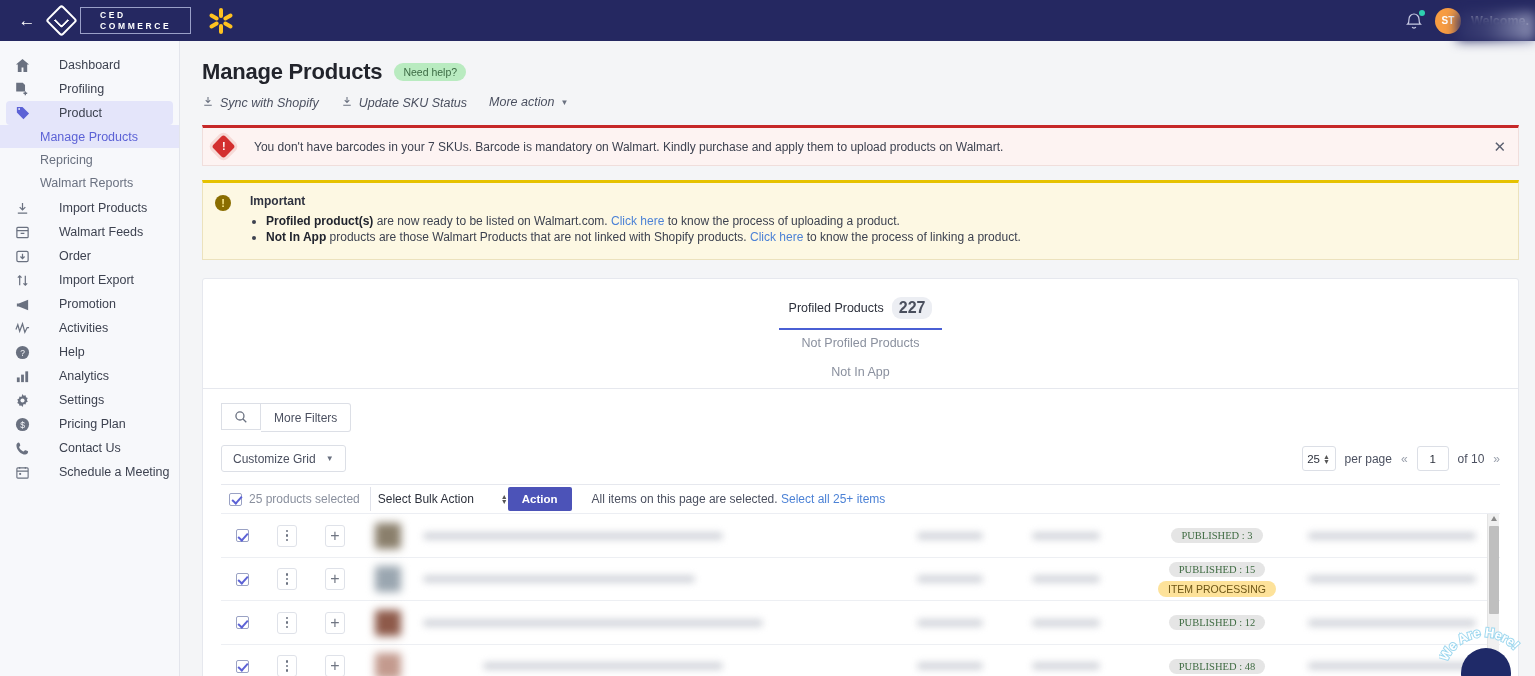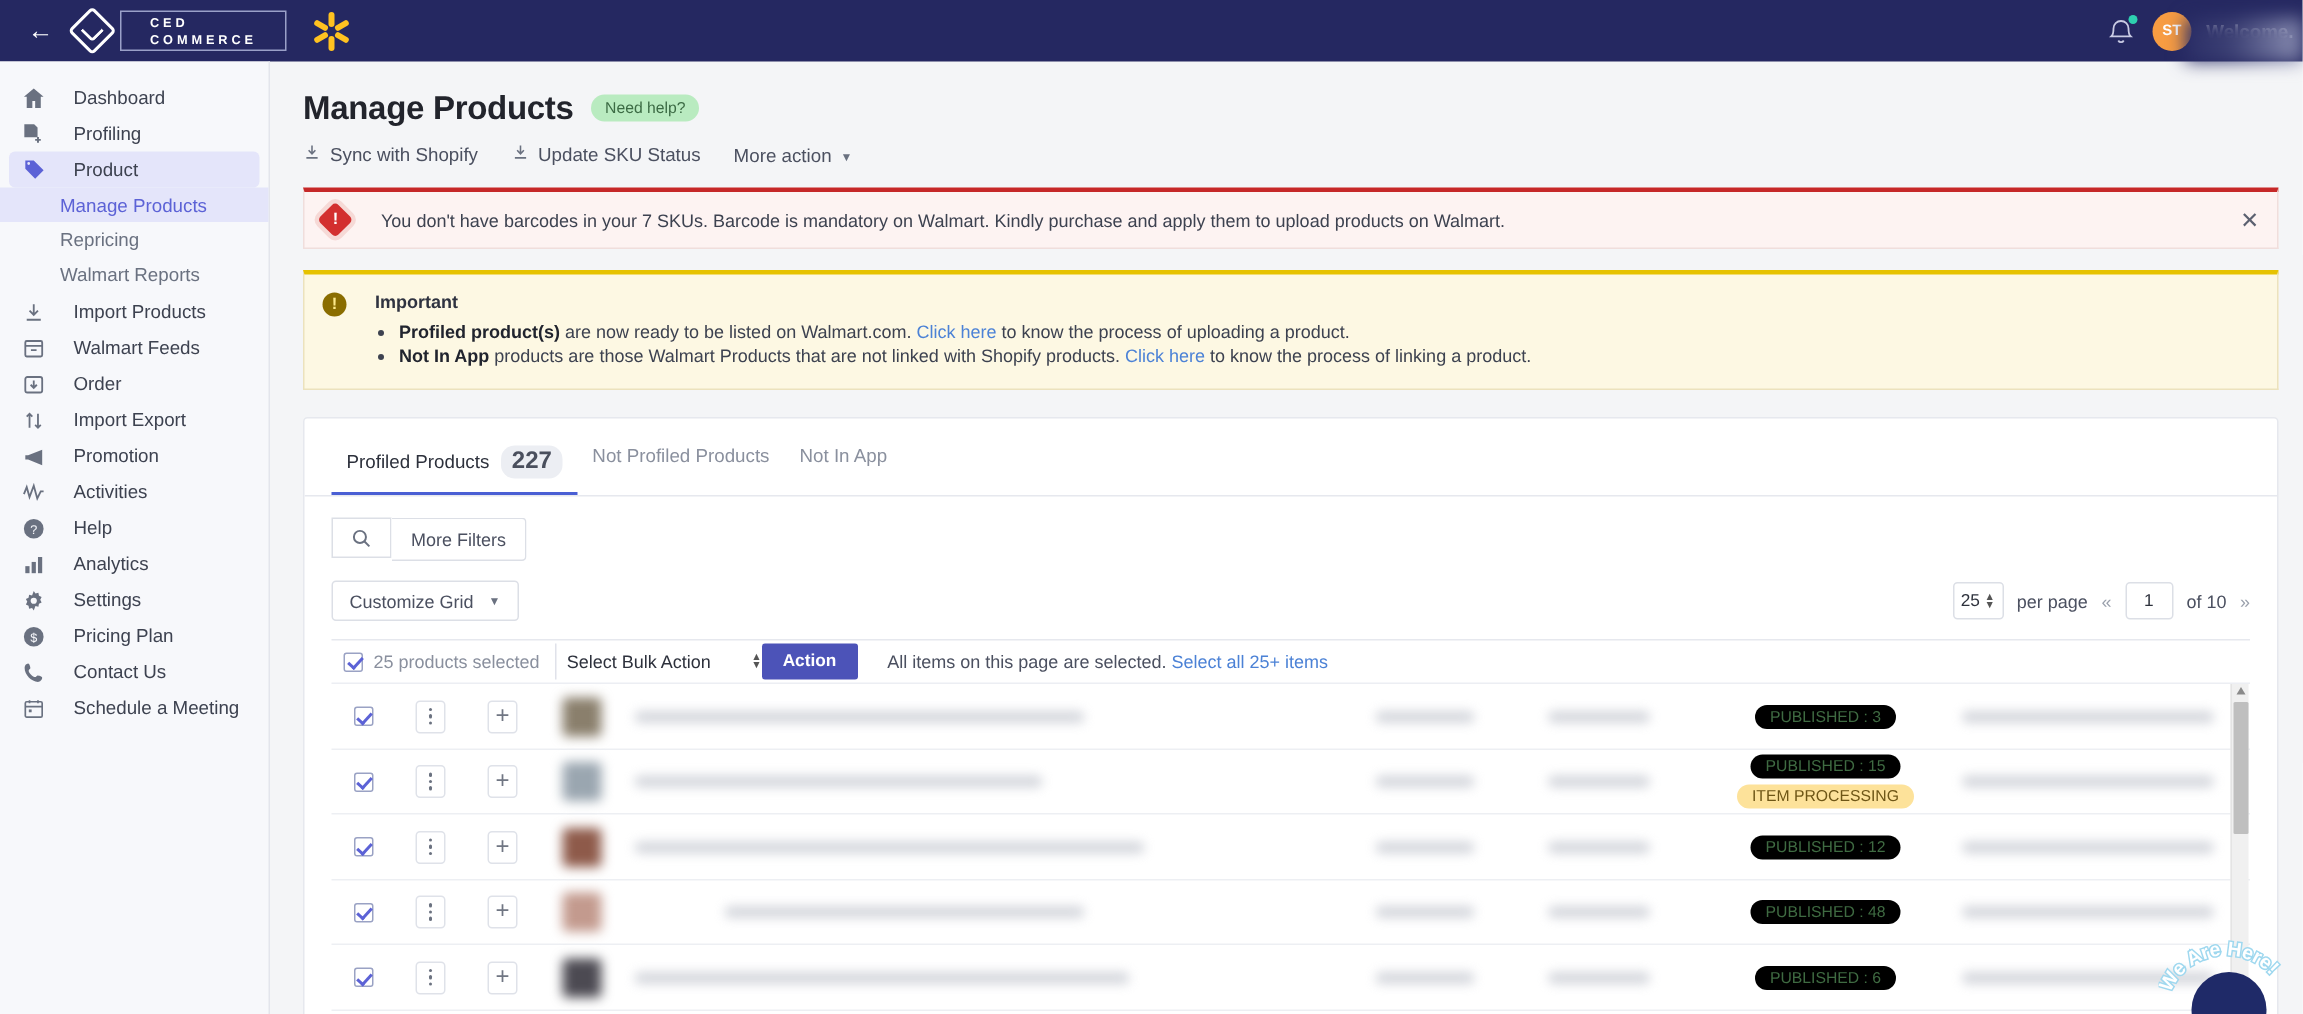--- a/index.html
+++ b/index.html
@@ -96,21 +96,21 @@
   }
   .nav-item + .nav-item { margin-top: 0px; }
   .nav-spacer { height: 2px; }
   .nav-icon {
     width: 22px; height: 18px; flex: none;
     display: flex; align-items: center; justify-content: flex-start;
     color: #6a7180;
   }
   .nav-label {
     font-size: 12.5px; color: #3d4250;
-    margin-left: 12px; white-space: nowrap;
+    margin-left: 22px; white-space: nowrap;
   }
   .nav-item.active { background: #e4e5fa; }
   .nav-item.active .nav-label { color: #3d4250; }
   .nav-item.active .nav-icon { color: #5c62d6; }
   .sub-item {
     display: flex; align-items: center;
     height: 23px; padding-left: 40px;
     cursor: pointer;
   }
   .sub-item .nav-label { margin-left: 0; font-size: 12.5px; color: #6a7180; }
@@ -126,21 +126,21 @@
   .page-head { padding: 18px 0 0 22px; }
   .page-title-row { display: flex; align-items: center; gap: 12px; }
   .page-title {
     font-size: 22px; font-weight: bold; color: #22242c; letter-spacing: -0.2px;
   }
   .need-help {
     background: #b9ebc0; color: #3c6b44;
     font-size: 10.5px; border-radius: 10px; padding: 3px 9px;
     cursor: pointer;
   }
-  .action-row { display: flex; align-items: flex-end; gap: 22px; margin-top: 10px; }
+  .action-row { display: flex; align-items: flex-start; gap: 22px; margin-top: 10px; font-style: italic; }
   .action-link {
     display: flex; align-items: center; gap: 6px;
     font-size: 12.5px; color: #4b5060; cursor: pointer;
   }
   .dl-icon { color: #6a7180; }
   .caret { font-size: 8px; color: #6a7180; }
 
   
   .alert-error {
     position: relative;
@@ -194,23 +194,24 @@
   .card {
     margin: 18px 16px 0 22px;
     background: #ffffff;
     border: 1px solid #e6e8ee;
     border-radius: 3px;
     height: 410px;
     position: relative;
     overflow: hidden;
   }
   .tabs {
-    display: flex; align-items: flex-start; gap: 0px;
+    display: flex; align-items: center; gap: 0px;
     padding: 12px 18px 0 18px;
     border-bottom: 1px solid #e6e8ee;
+    flex-direction: column;
   }
   .tab {
     display: flex; align-items: center; gap: 8px;
     font-size: 12.5px; color: #8a909e;
     padding: 6px 10px 9px 10px;
     cursor: pointer;
   }
   .tab.active { color: #2d313c; border-bottom: 2px solid #4a5fd4; }
   .tab-count {
     background: #eceef3; color: #4a4f5d;
@@ -344,21 +345,21 @@
   .cell-last { flex: 1; }
 
   .blurline {
     height: 8px; border-radius: 4px;
     background: #c6c9d1; filter: blur(3.5px); opacity: .75;
   }
   .badge {
     font-size: 10.5px; border-radius: 10px; padding: 2px 10px;
     white-space: nowrap;
   }
-  .badge-pub { background: #000000; color: #3f6b42; }
+  .badge-pub { background: #e5e5e5; color: #3f6b42; font-family: Liberation Serif, serif; }
   .badge-proc { background: #fde29a; color: #6e5616; }
 
   .tbl-scrollbar {
     position: absolute; right: 1px; top: 0px;
     width: 12px; height: 218px;
     background: #f0f0f0;
     border-left: 1px solid #e4e4e4;
   }
   .tbl-scroll-thumb {
     position: absolute; left: 1px; top: 12px;

